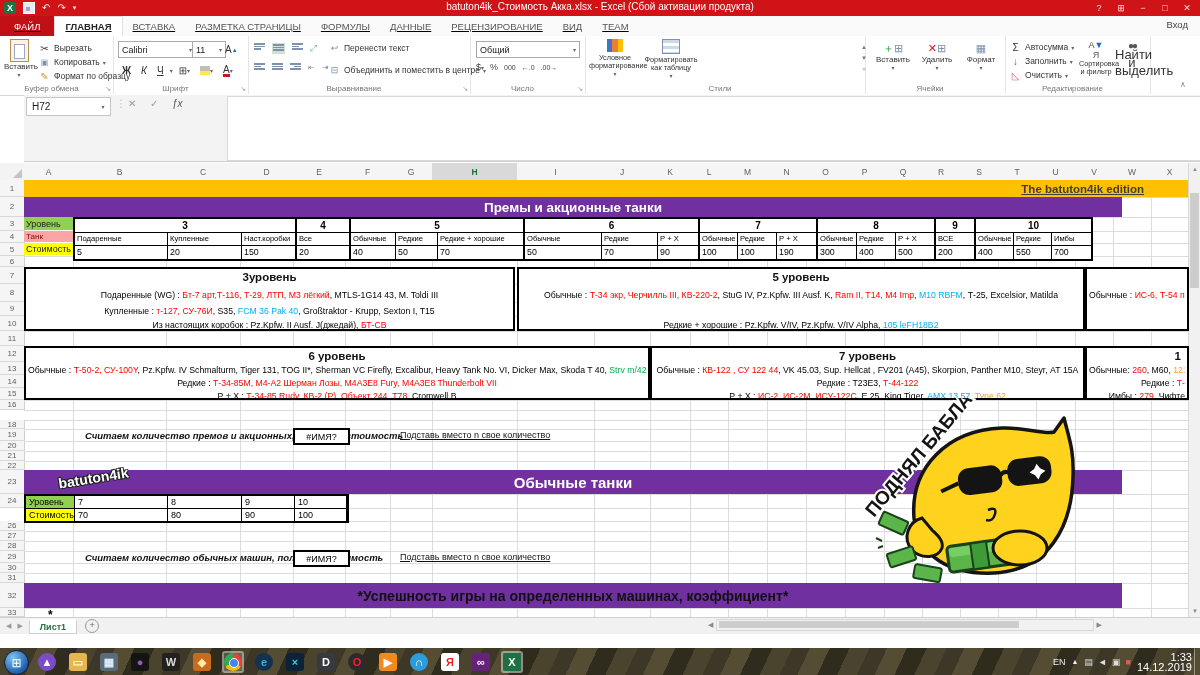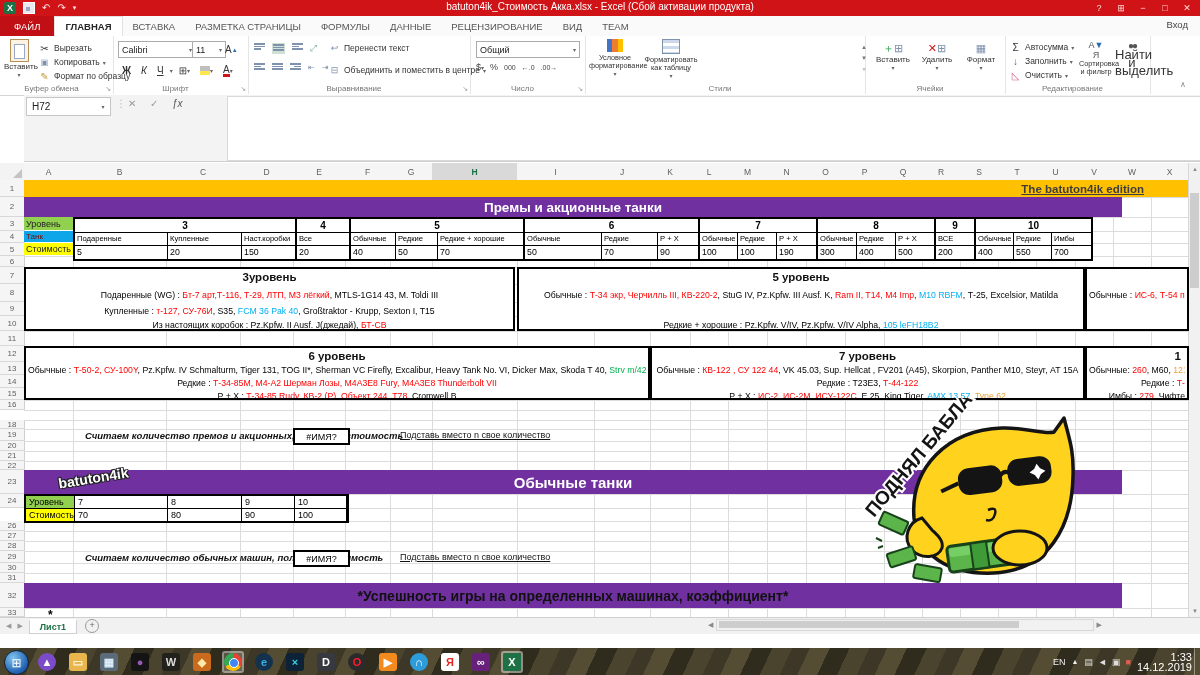--- a/index.html
+++ b/index.html
@@ -12,21 +12,21 @@
   .xl-logo{width:12px;height:12px;background:#1E7145;color:#fff;font-size:9px;font-weight:bold;
     display:flex;align-items:center;justify-content:center;border-radius:2px;}
   .save-ic{width:10px;height:10px;background:#e9e9ef;border:1px solid #fff;position:relative;}
   .save-ic:after{content:"";position:absolute;left:2px;top:4px;width:4px;height:4px;background:#9aa7c7;}
   .qa-g{font-size:10px;color:#ffdede;line-height:14px;}
   .wtitle{position:absolute;left:0;right:0;top:1px;text-align:center;font-size:10px;color:#fff;}
   .winbtns{position:absolute;right:2px;top:0;display:flex;}
   .winbtns span{width:22px;height:15px;font-size:9px;color:#ffd7d7;display:flex;align-items:center;justify-content:center;}
   
   .tabrow{left:0;top:16px;width:1200px;height:20px;background:#fafafa;border-bottom:1px solid #e2e2e2;}
-  .tabs{display:flex;height:20px;align-items:stretch;}
+  .tabs{display:flex;height:20px;align-items:stretch;text-decoration:underline;}
   .tab{padding:0 10px;font-size:9.5px;color:#555;display:flex;align-items:center;}
   .tab.file{background:#c01016;color:#fff;padding:0 14px;}
   .tab.active{background:#fff;border:1px solid #e2e2e2;border-bottom:none;color:#262626;font-weight:bold;}
   .signin{position:absolute;right:12px;top:3px;font-size:9.5px;color:#444;}
   
   .ribbon{left:0;top:36px;width:1200px;height:59px;background:#fff;border-bottom:1px solid #d4d4d4;}
   .rgroup{position:absolute;top:0;height:58px;border-right:1px solid #e5e5e5;}
   .glabel{position:absolute;bottom:1px;left:0;right:10px;text-align:center;font-size:8px;color:#777;}
   .launcher{position:absolute;bottom:1px;right:2px;font-size:7px;color:#999;}
   .rsmall{font-size:8.5px;color:#333;white-space:nowrap;display:flex;align-items:center;gap:3px;height:14px;}
@@ -470,21 +470,21 @@
       <div class="hline" style="top: 563px;"></div>
       <div class="hline" style="top: 573px;"></div>
       <div class="hline" style="top: 583px;"></div>
       <div class="hline" style="top: 608px;"></div>
       <div class="hline" style="top: 617px;"></div>
     </div>
   <div id="content">
       <div class="abs" style="left: 24px; top: 180px; width: 1164px; height: 17px; background: rgb(255, 192, 0); z-index: 2; display: flex; align-items: center; justify-content: flex-end; padding-right: 44px; box-sizing: border-box; font-size: 11.5px; font-weight: bold; color: rgb(61, 61, 61); text-decoration: underline;">The batuton4ik edition</div>
       <div class="band" style="left: 24px; top: 197px; width: 1098px; height: 20px; font-size: 13.5px; z-index: 2;">Премы и акционные танки</div>
       <div class="lblcell" style="top: 217px; height: 13px; background: rgb(146, 208, 80); z-index: 2;">Уровень</div>
-      <div class="lblcell" style="top: 231px; height: 11px; background: #0ea5e9; color: rgb(123, 12, 0); font-size: 8px; z-index: 2;">Танк</div>
+      <div class="lblcell" style="top: 231px; height: 11px; background: #fca5a5; color: rgb(123, 12, 0); font-size: 8px; z-index: 2;">Танк</div>
       <div class="lblcell" style="top: 243px; height: 12px; background: rgb(255, 255, 0); z-index: 2;">Стоимость</div>
       <div class="ptable" style="z-index: 2;">
         <div class="pgroup" style="width: 220px;">
           <div class="pghead">3</div>
           <div class="pcols">
             <div class="pcol" style="width: 93px;">
               <div class="pname">Подаренные</div>
               <div class="pval">5</div>
             </div>
             <div class="pcol" style="width: 74px;">

